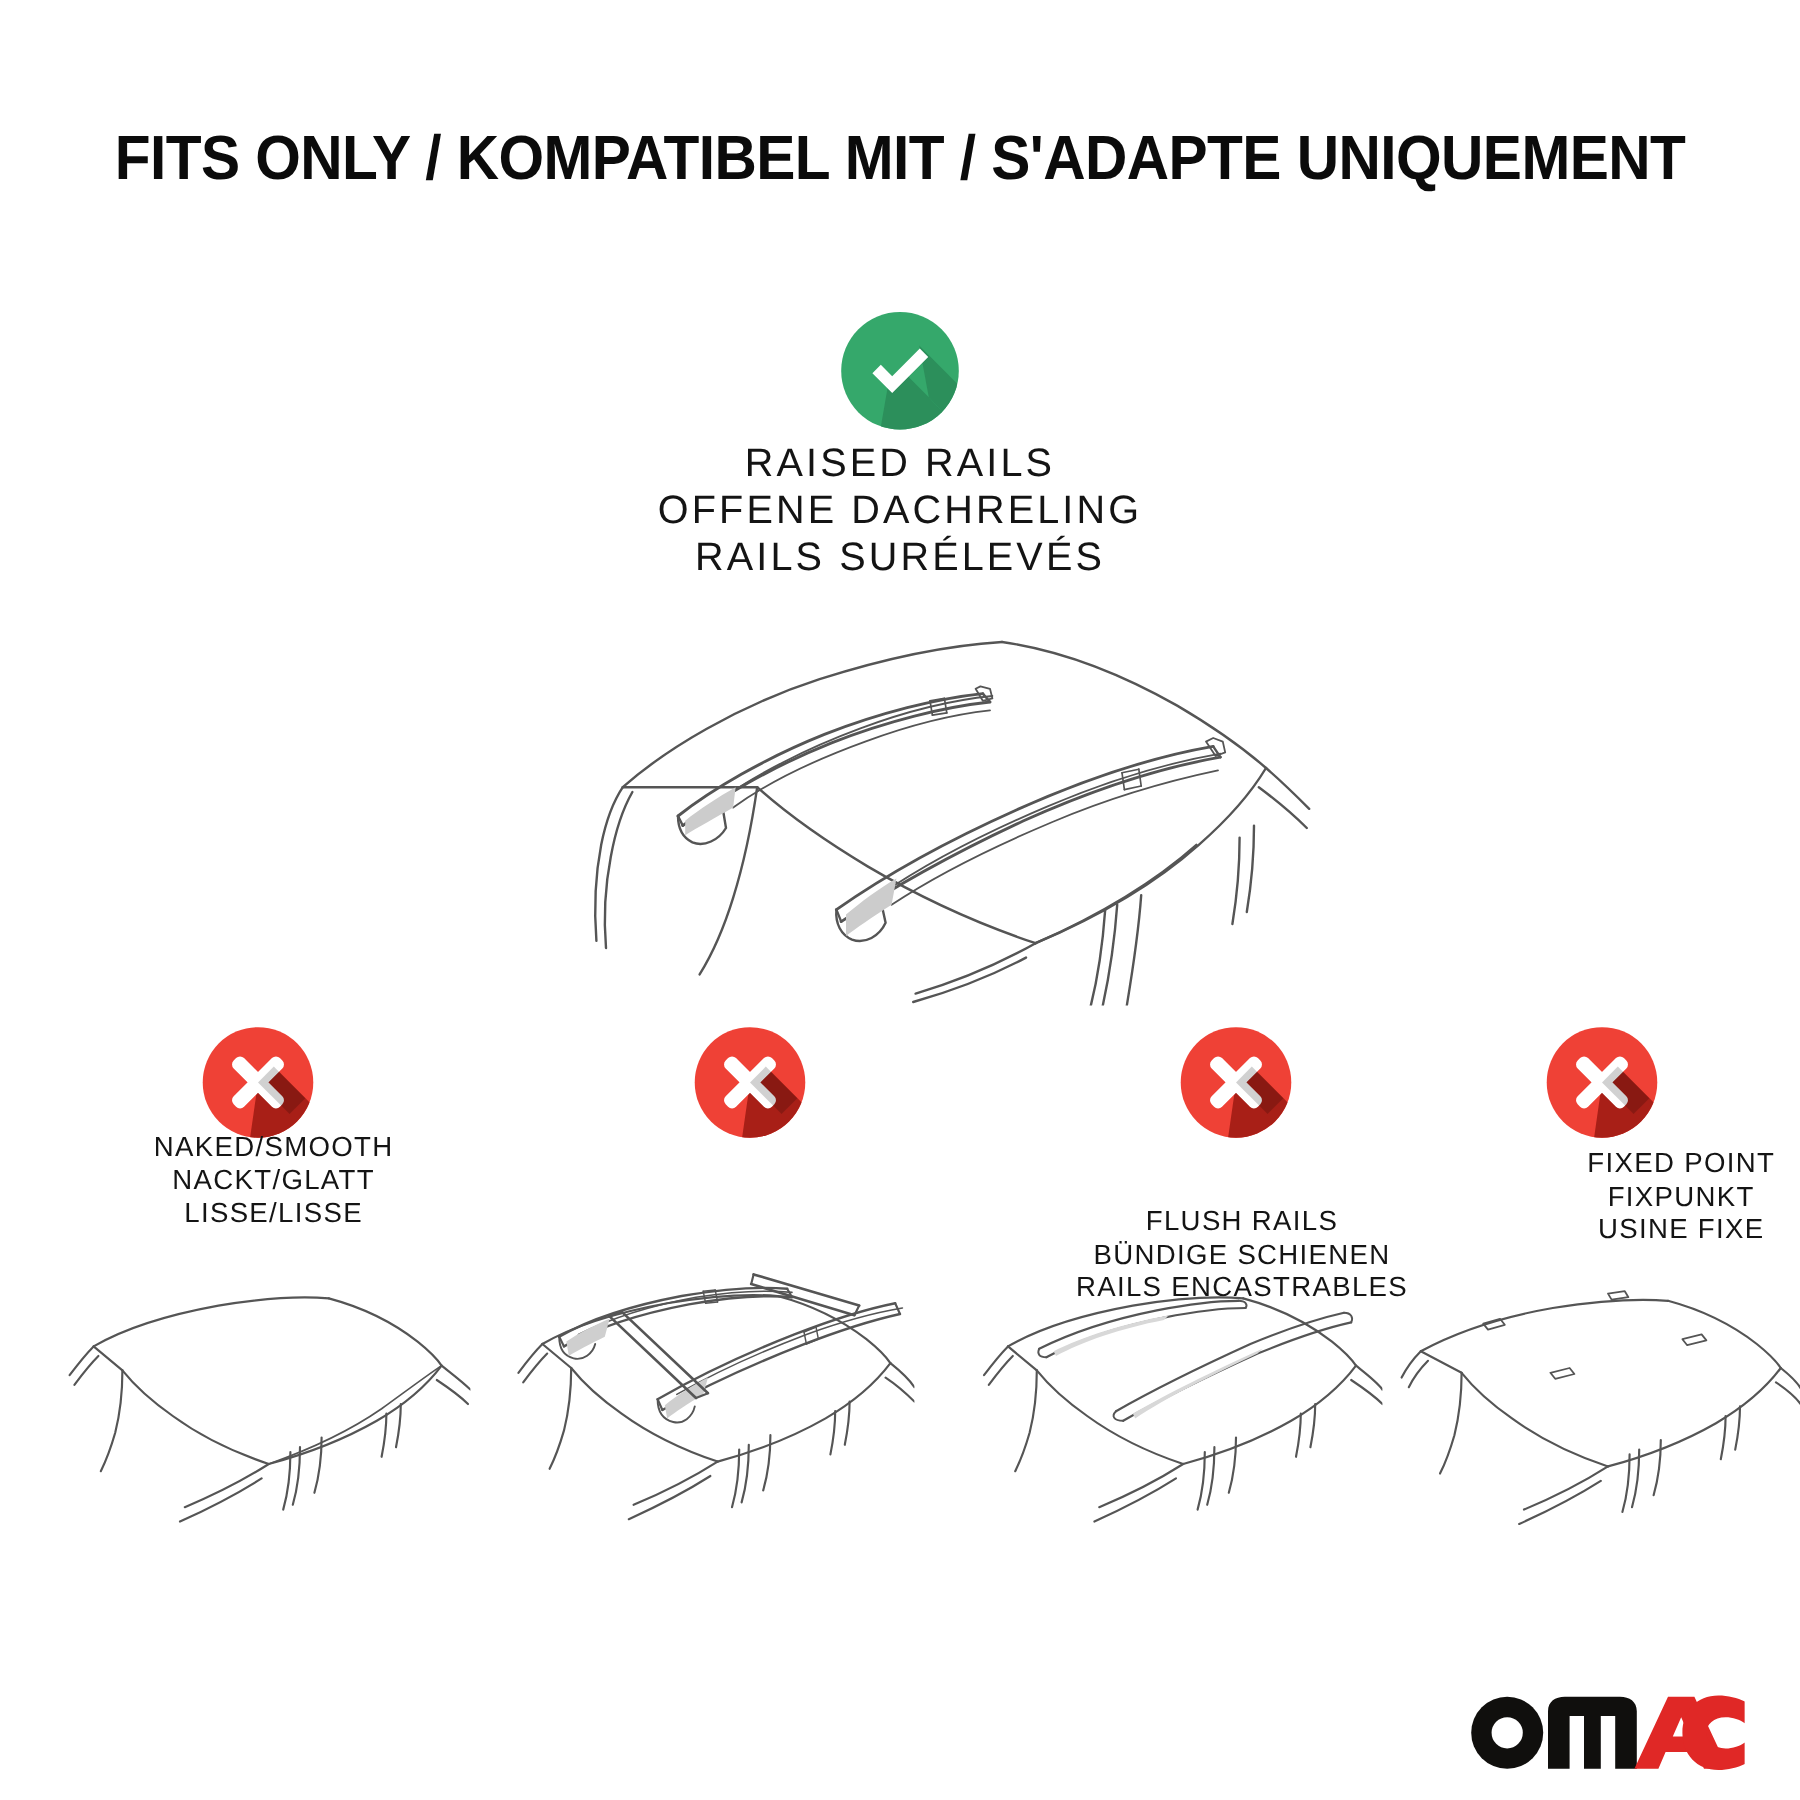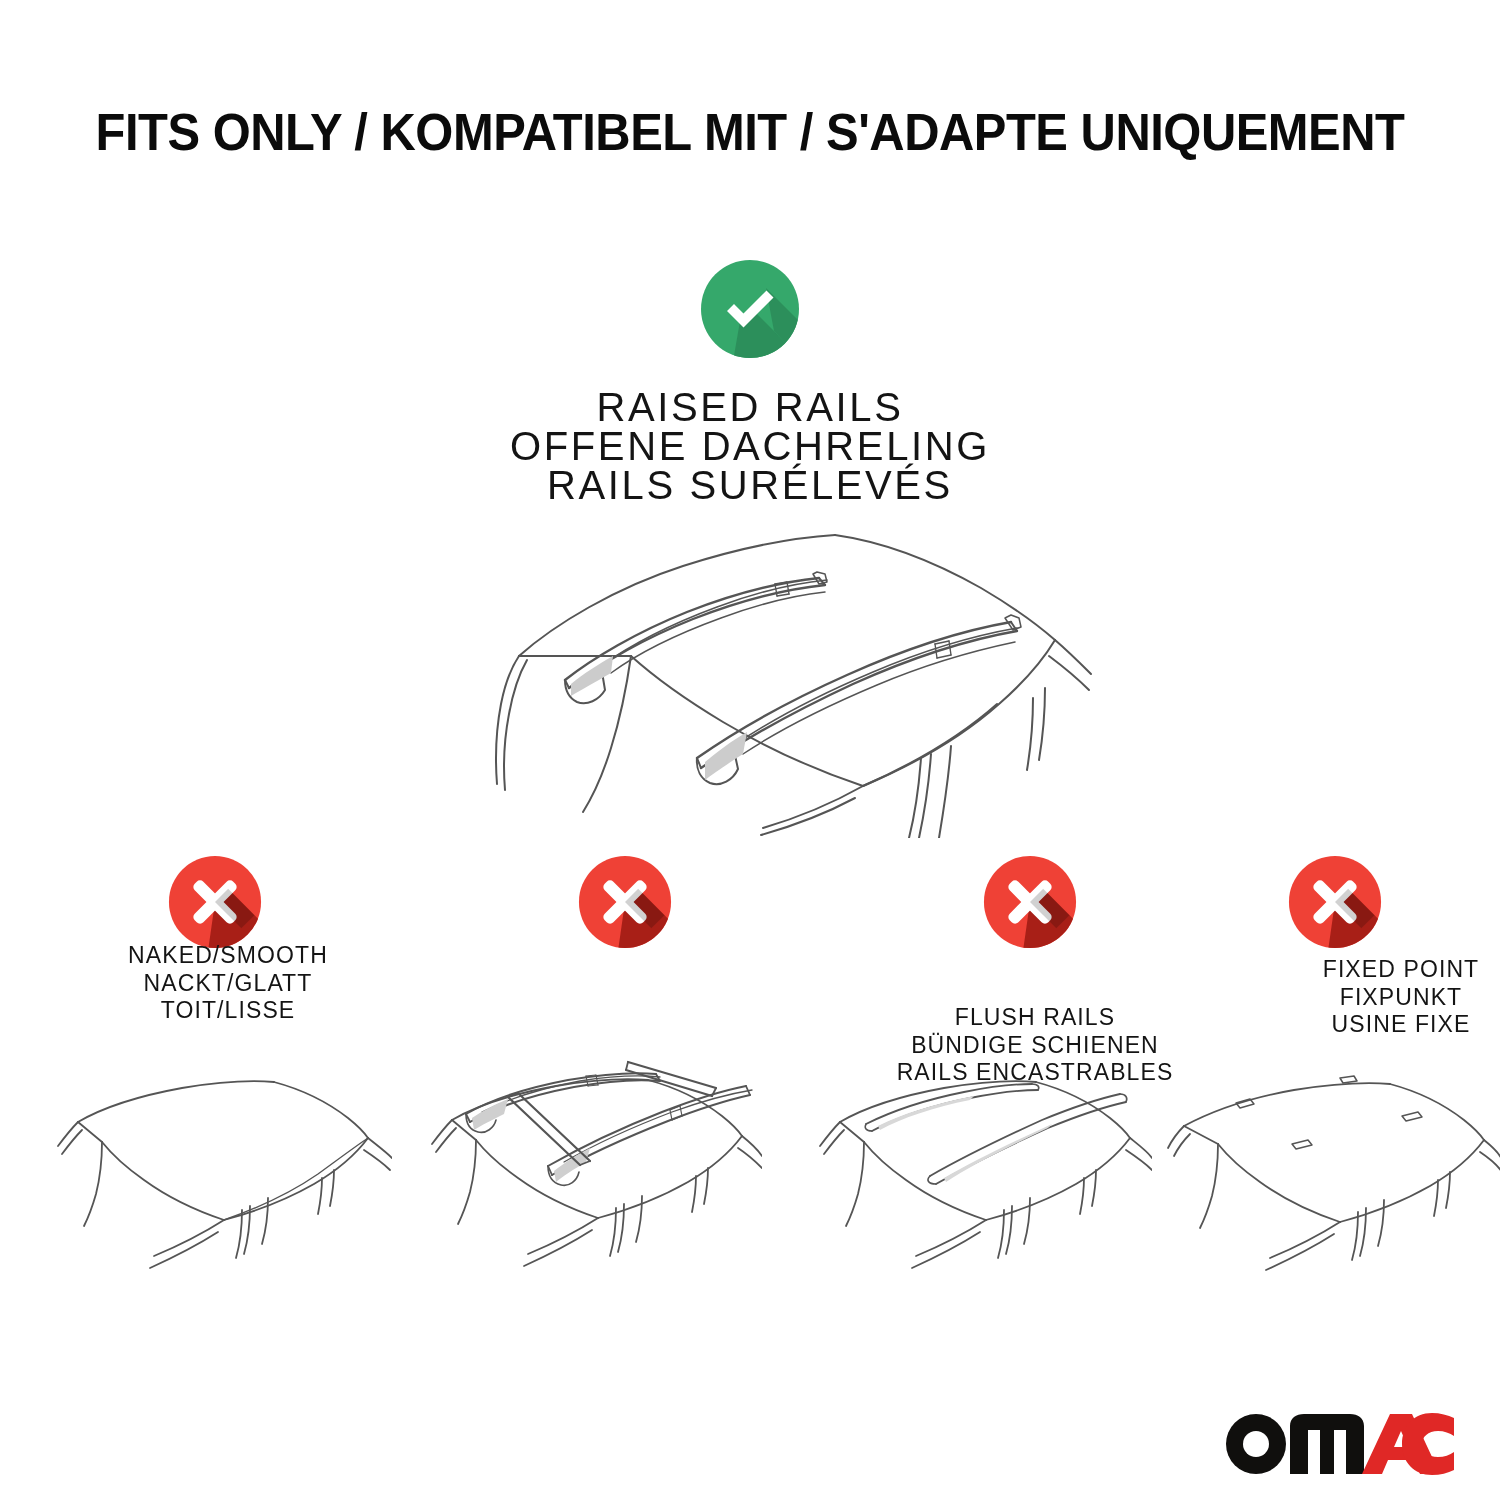--- a/index.html
+++ b/index.html
@@ -34,22 +34,22 @@
     position:absolute;
     text-align:center;
     font-family:"Liberation Sans","DejaVu Sans",sans-serif;
     font-weight:400;
     color:#141414;
     white-space:nowrap;
   }
   .caption .ln{display:block;}
 
   .caption-main{
-    left:0;top:388px;width:1500px;
-    font-size:40px;
+    left:0;top:366px;width:1500px;
+    font-size:33px;
     letter-spacing:2.6px;
     line-height:39px;
   }
   .caption-sm{
     font-size:23px;
     letter-spacing:1.1px;
     line-height:27.5px;
   }
 
   
@@ -179,21 +179,21 @@
       </g>
       <g clip-path="url(#clipRed1)" opacity="0.18">
         <polygon points="50,50 64,36 92,64 78,78" fill="#000000"></polygon>
       </g>
     </svg>
   </div>
 
   <div class="caption caption-sm" style="left:33px;top:942px;width:390px;">
     <span class="ln">NAKED/SMOOTH</span>
     <span class="ln">NACKT/GLATT</span>
-    <span class="ln">TOIT/LISSE</span>
+    <span class="ln">LISSE/LISSE</span>
   </div>
 
   <div class="illo" style="left:42px;top:1062px;width:350px;height:225px;">
     <svg width="350" height="225" viewBox="0 0 350 225" fill="none" stroke="#555" stroke-width="1.8" stroke-linecap="round" stroke-linejoin="round">
       <path d="M36 60 C60 46 96 34 140 26 C176 20 208 18 232 20"></path>
       <path d="M232 20 C262 28 288 42 306 56 C316 64 322 70 326 76"></path>
       <path d="M326 76 C314 92 296 108 272 122 C244 138 212 150 182 158"></path>
       <path d="M182 158 C152 148 124 134 102 118 C82 104 68 90 60 80"></path>
       <path d="M36 60 L60 80"></path>
       <path d="M36 60 C28 68 22 76 16 84"></path>

